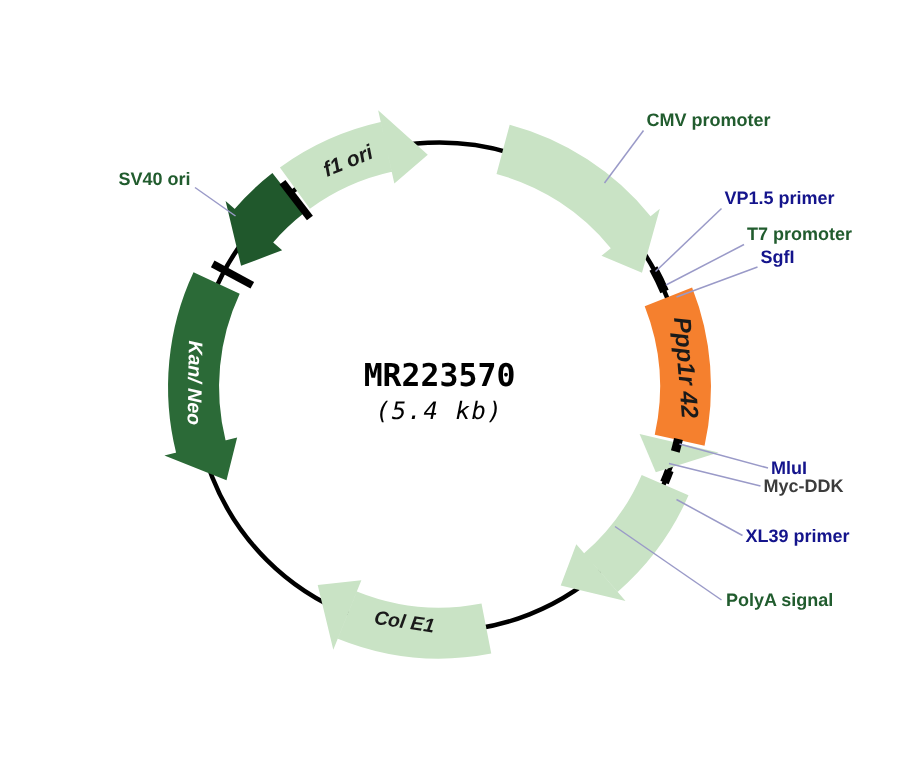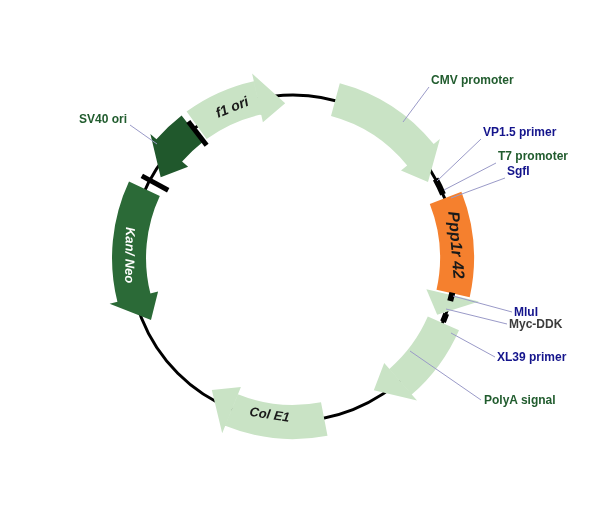--- a/index.html
+++ b/index.html
@@ -69,13 +69,17 @@
       <text x="514" y="316" fill="#14148c" font-family="&quot;Liberation Sans&quot;, sans-serif" font-size="12" font-weight="bold" text-anchor="start">MluI</text>
       <line x1="507" y1="324" x2="446" y2="309" stroke="#9a9ac8" stroke-width="1"></line>
       <text x="509" y="328" fill="#3c3c3c" font-family="&quot;Liberation Sans&quot;, sans-serif" font-size="12" font-weight="bold" text-anchor="start">Myc-DDK</text>
       <line x1="495" y1="357" x2="451" y2="333" stroke="#9a9ac8" stroke-width="1"></line>
       <text x="497" y="361" fill="#14148c" font-family="&quot;Liberation Sans&quot;, sans-serif" font-size="12" font-weight="bold" text-anchor="start">XL39 primer</text>
       <line x1="481" y1="400" x2="410" y2="351" stroke="#9a9ac8" stroke-width="1"></line>
       <text x="484" y="404" fill="#215c2e" font-family="&quot;Liberation Sans&quot;, sans-serif" font-size="12" font-weight="bold" text-anchor="start">PolyA signal</text>
       <line x1="130" y1="125" x2="157" y2="144" stroke="#9a9ac8" stroke-width="1"></line>
       <text x="127" y="123" fill="#215c2e" font-family="&quot;Liberation Sans&quot;, sans-serif" font-size="12" font-weight="bold" text-anchor="end">SV40 ori</text>
     </svg>
+  <div class="center-label">
+    <div class="title">MR223570</div>
+    <div class="subtitle">(5.4 kb)</div>
+  </div>
 </div>
 
 </body></html>

